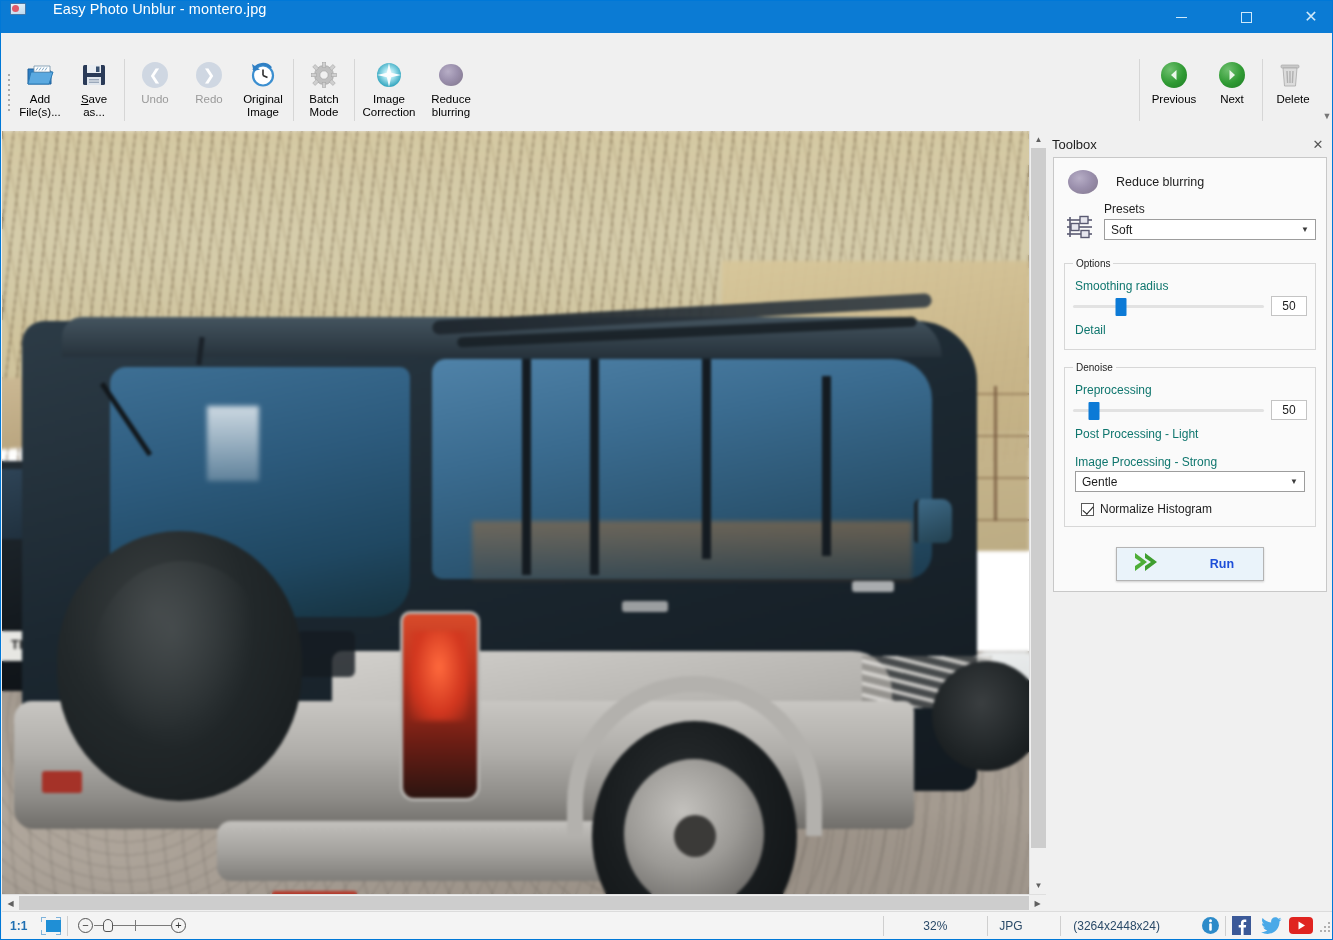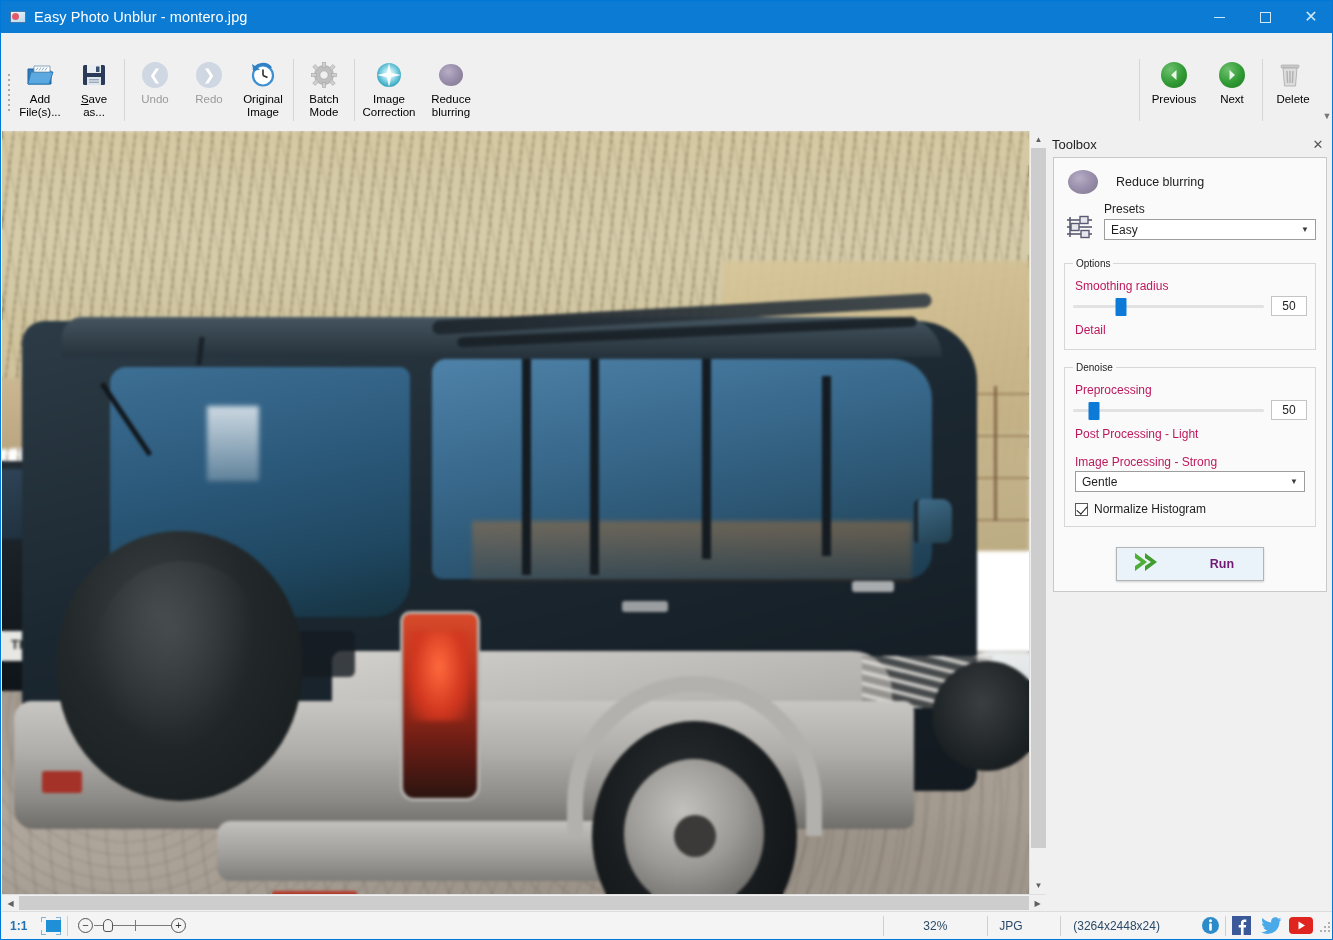--- a/index.html
+++ b/index.html
@@ -14,21 +14,21 @@
     width: 1333px; height: 940px;
     background: #f0f0f0;
     border: 1px solid #0078d7;
     overflow: hidden;
   }
 
   
   #titlebar {
     position: absolute; left: 0; top: 0; width: 1333px; height: 32px;
     background: #0b7bd4;
-    display: flex; align-items: center;
+    display: flex;  gap: 19px;
   }
   #title-icon {
     width: 16px; height: 16px; margin-left: 9px; margin-right: 8px;
     position: relative; flex: none;
   }
   #title-icon .frame {
     position: absolute; left: 0; top: 2px; width: 16px; height: 12px;
     background: linear-gradient(160deg,#eaf4fb 0%, #bcd9ef 100%);
     border: 1px solid #4a79a8; border-radius: 1px;
   }
@@ -413,55 +413,55 @@
     display: flex; align-items: center; padding: 0 2px 0 6px;
     font-size: 12px; color: #1d1d1d;
   }
   .combo .cval { flex: 1; }
   .combo .carrow { width: 16px; text-align: center; color: #3b3b3b; font-size: 8px; }
 
   fieldset.group {
     border: 1px solid #d7d7d7; margin-top: 12px; padding: 4px 8px 10px 8px;
   }
   fieldset.group legend { font-size: 10px; color: #1d1d1d; padding: 0 3px; }
-  .slider-label { font-size: 12px; color: #be185d; margin: 6px 0 2px 2px; }
+  .slider-label { font-size: 12px; color: #0f766e; margin: 6px 0 2px 2px; }
   .slider-row { display: flex; align-items: center; }
   .track-wrap { position: relative; flex: 1; height: 22px; }
   .track {
     position: absolute; left: 0; top: 10px; height: 3px; width: 100%;
     background: #e2e2e2; border-radius: 2px;
   }
   .thumb {
     position: absolute; top: 3px; width: 11px; height: 18px;
     background: #0c7ad6; border-radius: 1px; transform: translateX(-50%);
   }
   .numbox {
     width: 36px; height: 20px; background: #fff; border: 1px solid #c4c4c4;
     font-size: 12px; color: #1d1d1d; display: flex; align-items: center;
     justify-content: center; margin-left: 7px; flex: none;
   }
-  .chk-row { display: flex; align-items: center; margin-top: 10px; margin-left: 2px; }
+  .chk-row { display: flex; align-items: center; margin-top: 10px; margin-left: 8px; }
   .chkbox {
     width: 13px; height: 13px; background: #fff; border: 1px solid #5a5a5a;
     position: relative; margin-right: 6px; flex: none;
   }
   .chkbox.checked::after {
     content: ""; position: absolute; left: 3px; top: 0px; width: 5px; height: 9px;
     border: solid #1d1d1d; border-width: 0 1.6px 1.6px 0; transform: rotate(42deg);
   }
   .chk-label { font-size: 12px; color: #1d1d1d; }
 
   #run-wrap { margin-top: 20px; display: flex; justify-content: center; }
   #run-btn {
     width: 148px; height: 34px; background: #eaf3fa;
     border: 1px solid #b4b4b4; display: flex; align-items: center;
     position: relative; box-shadow: 0 1px 2px rgba(0,0,0,.18);
   }
   #run-label {
-    flex: 1; text-align: center; font-size: 12.5px; color: #701a75; font-weight: bold;
+    flex: 1; text-align: center; font-size: 12.5px; color: #1d4ed8; font-weight: bold;
     padding-left: 14px;
   }
 
   
   #statusbar {
     position: absolute; left: 1px; top: 910px; width: 1331px; height: 28px;
     background: #f4f4f4; border-top: 1px solid #dcdcdc;
     display: flex; align-items: center;
   }
   .st-cell {
@@ -800,21 +800,21 @@
             <g fill="#e6e6ee" stroke="#5a5a72" stroke-width="1.4">
               <rect x="16" y="2.5" width="8" height="7"></rect>
               <rect x="7" y="9.5" width="8" height="7"></rect>
               <rect x="17" y="16.5" width="8" height="7"></rect>
             </g>
           </svg>
         </div>
         <div id="presets-col">
           <div class="fieldlabel">Presets</div>
           <div class="combo">
-            <span class="cval">Easy</span>
+            <span class="cval">Soft</span>
             <span class="carrow">▼</span>
           </div>
         </div>
       </div>
 
       <fieldset class="group">
         <legend>Options</legend>
 
         <div class="slider-label">Smoothing radius</div>
         <div class="slider-row">

